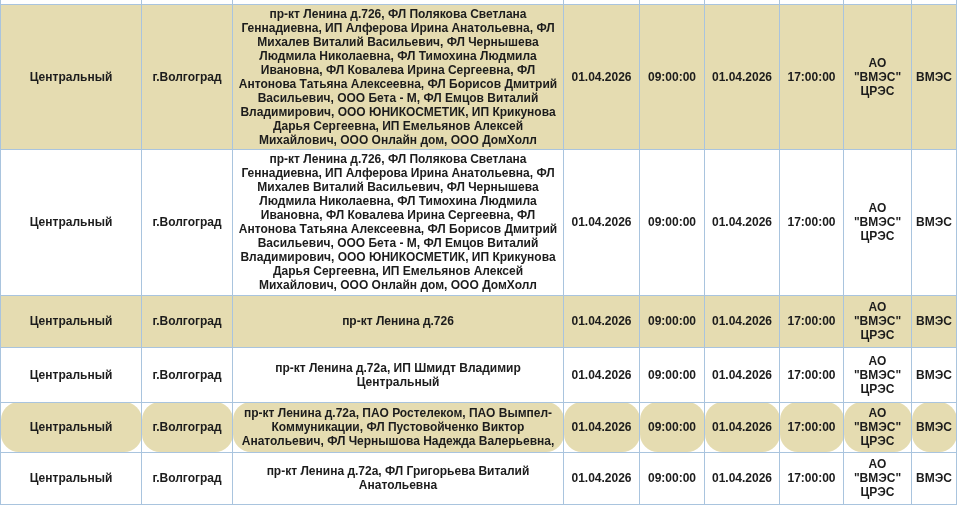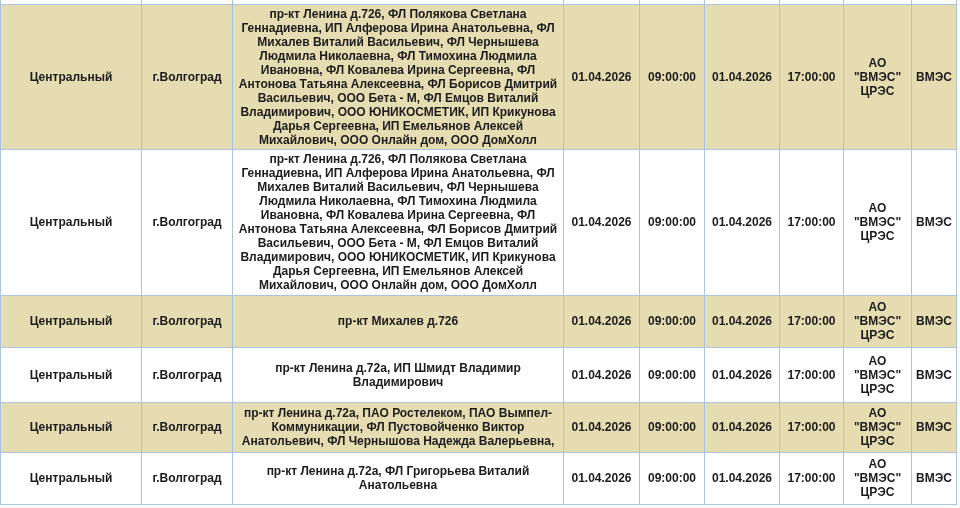--- a/index.html
+++ b/index.html
@@ -34,21 +34,21 @@
   }
   td.c-address{padding:2px 7px;}
   tr.alt td{background:var(--row_alt_bg);}
   tr.plain td{background:var(--row_bg);}
   
   tr.fragment td{height:4px;padding:0;border-top:none;background:var(--row_bg);}
   tr.r1 td{height:140px;}
   tr.r2 td{height:146px;}
   tr.r3 td{height:52px;}
   tr.r4 td{height:55px;}
-  tr.r5 td{height:50px;}
+  tr.r5 td{height:50px;border-radius:18px;}
   tr.r6 td{height:52px;}
 </style>
 </head>
 <body>
 
 <table class="outage">
   <colgroup>
     <col style="width:141px">
       <col style="width:91px">
       <col style="width:331px">
@@ -92,33 +92,33 @@
       <td class="c-time">09:00:00</td>
       <td class="c-date">01.04.2026</td>
       <td class="c-time">17:00:00</td>
       <td class="c-org">АО "ВМЭС" ЦРЭС</td>
       <td class="c-net">ВМЭС</td>
     </tr>
 
     <tr class="alt r3">
       <td class="c-district">Центральный</td>
       <td class="c-city">г.Волгоград</td>
-      <td class="c-address">пр-кт Михалев д.726</td>
+      <td class="c-address">пр-кт Ленина д.726</td>
       <td class="c-date">01.04.2026</td>
       <td class="c-time">09:00:00</td>
       <td class="c-date">01.04.2026</td>
       <td class="c-time">17:00:00</td>
       <td class="c-org">АО "ВМЭС" ЦРЭС</td>
       <td class="c-net">ВМЭС</td>
     </tr>
 
     <tr class="plain r4">
       <td class="c-district">Центральный</td>
       <td class="c-city">г.Волгоград</td>
-      <td class="c-address">пр-кт Ленина д.72а, ИП Шмидт Владимир Владимирович</td>
+      <td class="c-address">пр-кт Ленина д.72а, ИП Шмидт Владимир Центральный</td>
       <td class="c-date">01.04.2026</td>
       <td class="c-time">09:00:00</td>
       <td class="c-date">01.04.2026</td>
       <td class="c-time">17:00:00</td>
       <td class="c-org">АО "ВМЭС" ЦРЭС</td>
       <td class="c-net">ВМЭС</td>
     </tr>
 
     <tr class="alt r5">
       <td class="c-district">Центральный</td>

